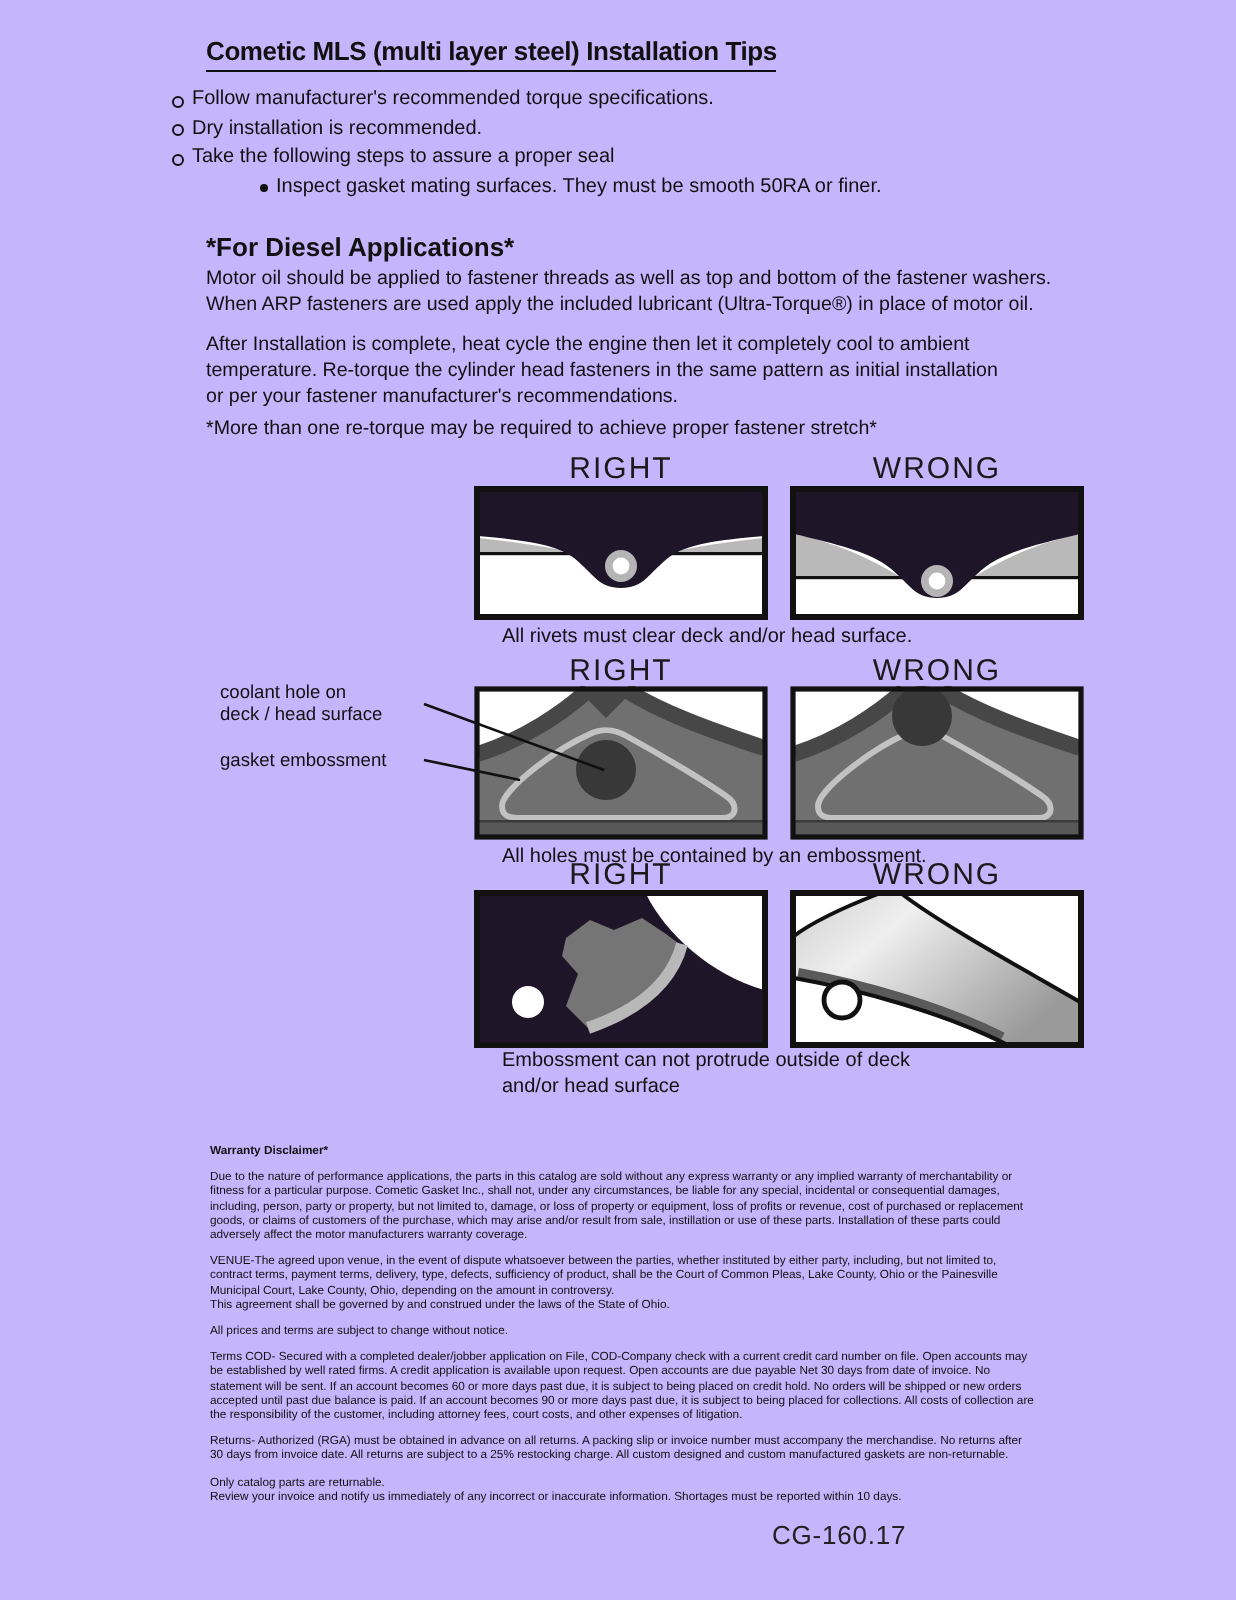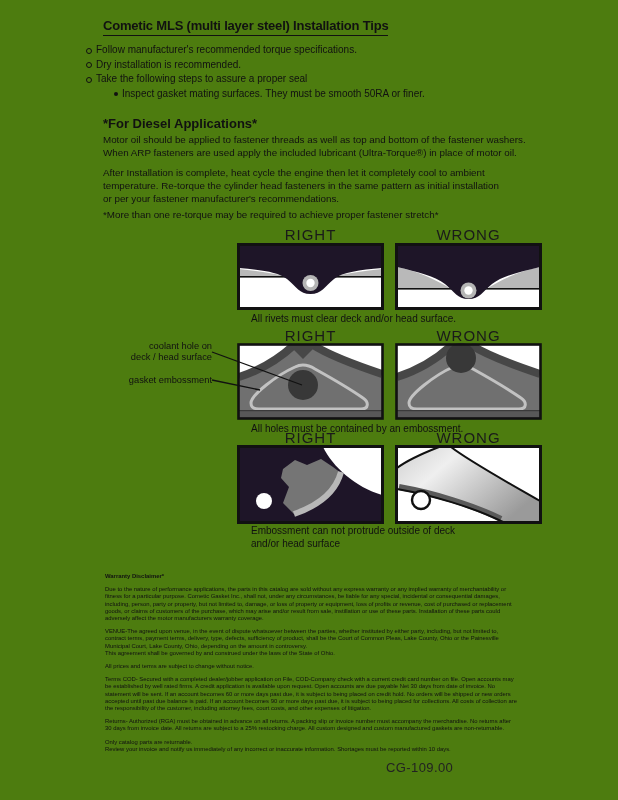--- a/index.html
+++ b/index.html
@@ -1,33 +1,33 @@
 <!DOCTYPE html>
 <html><head>
 <meta charset="utf-8">
 <style>
   html,body{margin:0;padding:0;background:#fff;}
-  .page{position:relative;width:618px;height:800px;background:#4d7c0f;overflow:hidden;
+  .page{position:relative;width:618px;height:800px;background:#c4b5fd;overflow:hidden;
         font-family:"Liberation Sans", sans-serif;color:#111;}
   .abs{position:absolute;}
   .title{left:103px;top:18px;font-size:13px;font-weight:bold;letter-spacing:-0.2px;
          border-bottom:1.5px solid #111;padding-bottom:2px;}
   .tips{left:86px;top:43px;width:480px;font-size:10px;line-height:14.5px;}
   .tip{display:flex;align-items:flex-start;}
   .tip .m1{flex:0 0 auto;width:4px;height:4px;border:1px solid #111;border-radius:50%;
            margin:4.5px 4px 0 0;}
   .tip .m2{flex:0 0 auto;width:4px;height:4px;background:#111;border-radius:50%;
            margin:5px 4px 0 0;}
-  .tip.l2{margin-left:28px;}
+  .tip.l2{margin-left:44px;}
   .diesel-heading{left:103px;top:116px;font-size:13px;font-weight:bold;}
   .body{left:103px;width:505px;font-size:9.8px;line-height:13.2px;white-space:pre-line;margin:0;}
   .p1{top:133px;} .p2{top:166px;} .p3{top:208px;}
   .dlabel{width:147px;text-align:center;font-size:15px;letter-spacing:1px;color:#1a1a1a;}
   .caption{left:251px;width:320px;font-size:10px;line-height:12.5px;white-space:pre-line;}
-  .annot{width:102px;text-align:right;font-size:9.3px;line-height:11px;white-space:pre-line;}
+  .annot{width:102px;font-size:9.3px;line-height:11px;white-space:pre-line;}
   .fig{display:block;}
   .disc-wrap{left:105px;top:573px;width:413px;font-size:5.9px;line-height:7.2px;}
   .disc-head{font-weight:bold;margin:0 0 6px 0;}
   .disc{margin:0 0 6px 0;white-space:pre-line;}
   .footer-code{left:386px;top:760px;font-size:13px;letter-spacing:0.4px;color:#222;}
 </style>
 </head>
 <body>
 
 <div class="page">
@@ -169,15 +169,15 @@
     <p class="disc">Due to the nature of performance applications, the parts in this catalog are sold without any express warranty or any implied warranty of merchantability or fitness for a particular purpose.  Cometic Gasket Inc., shall not, under any circumstances, be liable for any special, incidental or consequential damages, including, person, party or property, but not limited to, damage, or loss of property or equipment, loss of profits or revenue, cost of purchased or replacement goods, or claims of customers of the purchase, which may arise and/or result from sale, instillation or use of these parts.  Installation of these parts could adversely affect the motor manufacturers warranty coverage.</p>
     <p class="disc">VENUE-The agreed upon venue, in the event of dispute whatsoever between the parties, whether instituted by either party, including, but not limited to, contract terms, payment terms, delivery, type, defects, sufficiency of product, shall be the Court of Common Pleas, Lake County, Ohio or the Painesville Municipal Court, Lake County, Ohio, depending on the amount in controversy.
 This agreement shall be governed by and construed under the laws of the State of Ohio.</p>
     <p class="disc">All prices and terms are subject to change without notice.</p>
     <p class="disc">Terms COD- Secured with a completed dealer/jobber application on File, COD-Company check with a current credit card number on file.  Open accounts may be established by well rated firms.  A credit application is available upon request.  Open accounts are due payable Net 30 days from date of invoice.  No statement will be sent.  If an account becomes 60 or more days past due, it is subject to being placed on credit hold.  No orders will be shipped or new orders accepted until past due balance is paid.  If an account becomes 90 or more days past due, it is subject to being placed for collections.  All costs of collection are the responsibility of the customer, including attorney fees, court costs, and other expenses of litigation.</p>
     <p class="disc">Returns- Authorized (RGA) must be obtained in advance on all returns.  A packing slip or invoice number must accompany the merchandise.  No returns after 30 days from invoice date.  All returns are subject to a 25% restocking charge.  All custom designed and custom manufactured gaskets are non-returnable.</p>
     <p class="disc">Only catalog parts are returnable.
 Review your invoice and notify us immediately of any incorrect or inaccurate information.  Shortages must be reported within 10 days.</p>
   </div>
 
-  <div class="abs footer-code">CG-109.00</div>
+  <div class="abs footer-code">CG-160.17</div>
 
 </div>
 
 </body></html>

